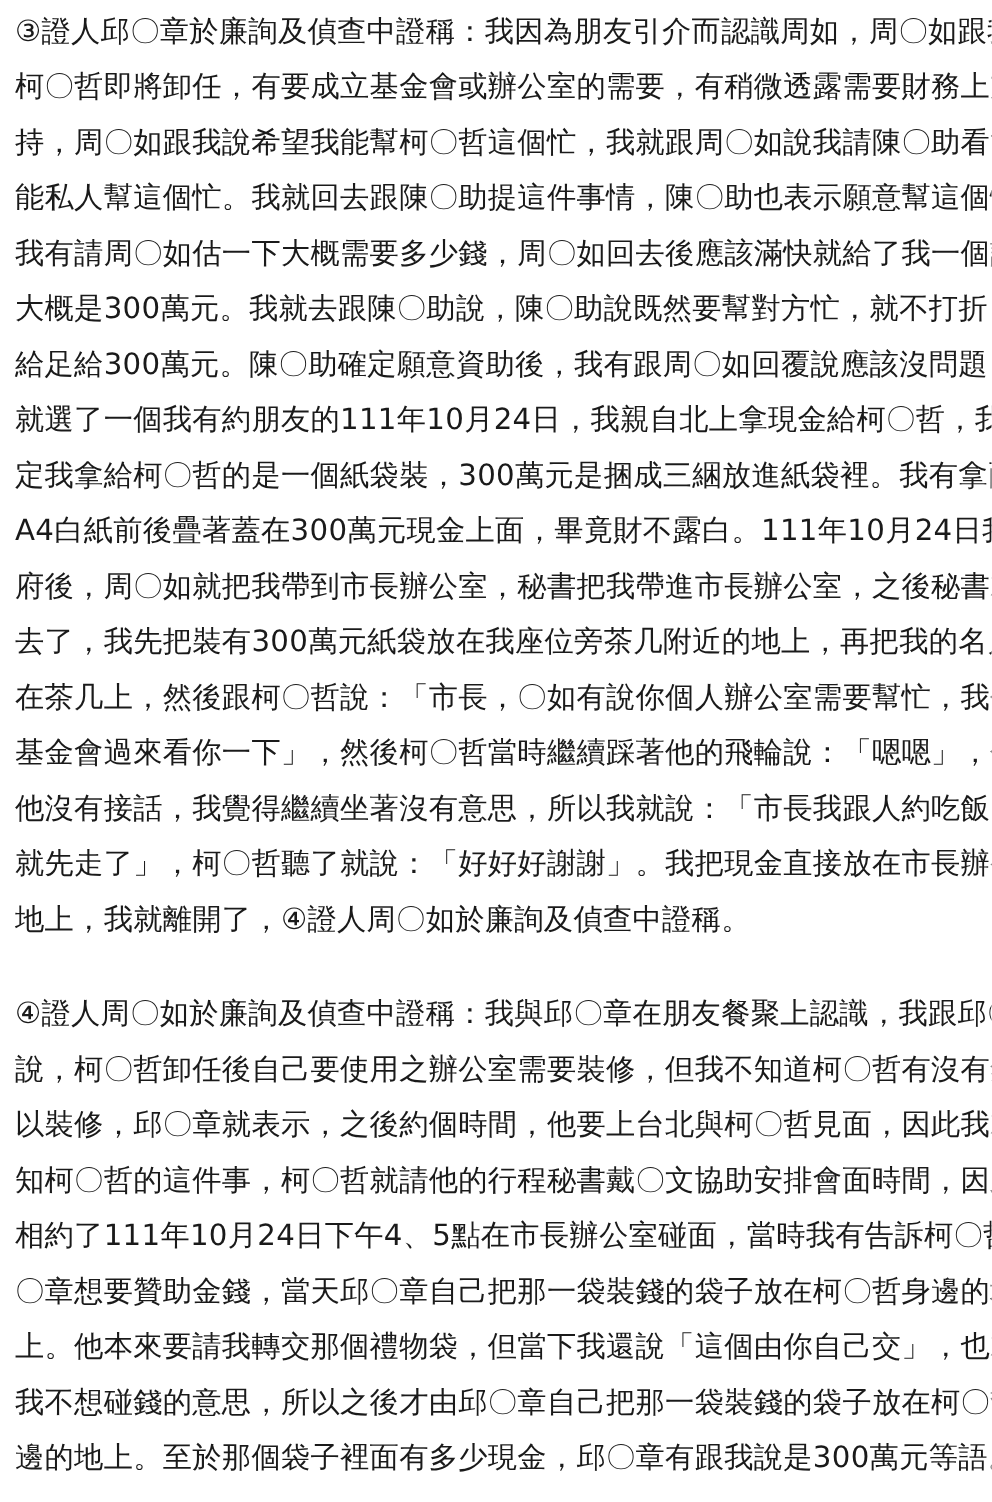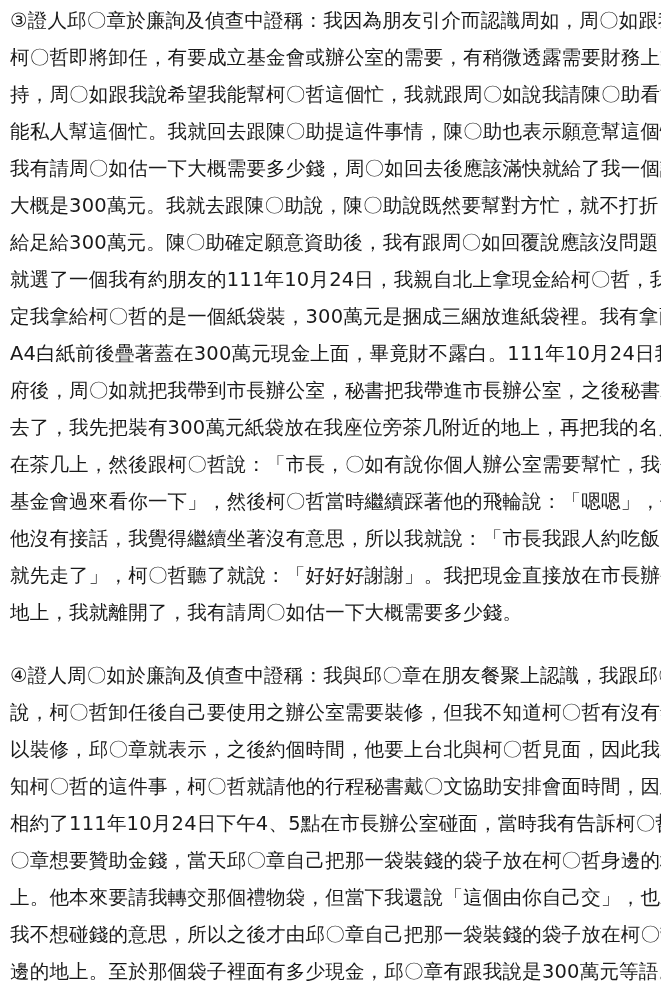--- a/index.html
+++ b/index.html
@@ -51,21 +51,21 @@
     <span class="line">給足給300萬元。陳〇助確定願意資助後，我有跟周〇如回覆說應該沒問題，我</span>
     <span class="line">就選了一個我有約朋友的111年10月24日，我親自北上拿現金給柯〇哲，我能確</span>
     <span class="line">定我拿給柯〇哲的是一個紙袋裝，300萬元是捆成三綑放進紙袋裡。我有拿兩張</span>
     <span class="line">A4白紙前後疊著蓋在300萬元現金上面，畢竟財不露白。111年10月24日我到市</span>
     <span class="line">府後，周〇如就把我帶到市長辦公室，秘書把我帶進市長辦公室，之後秘書就出</span>
     <span class="line">去了，我先把裝有300萬元紙袋放在我座位旁茶几附近的地上，再把我的名片放</span>
     <span class="line">在茶几上，然後跟柯〇哲說：「市長，〇如有說你個人辦公室需要幫忙，我代表</span>
     <span class="line">基金會過來看你一下」，然後柯〇哲當時繼續踩著他的飛輪說：「嗯嗯」，但是</span>
     <span class="line">他沒有接話，我覺得繼續坐著沒有意思，所以我就說：「市長我跟人約吃飯，我</span>
     <span class="line">就先走了」，柯〇哲聽了就說：「好好好謝謝」。我把現金直接放在市長辦公室</span>
-    <span class="line">地上，我就離開了，我有請周〇如估一下大概需要多少錢。</span>
+    <span class="line">地上，我就離開了，④證人周〇如於廉詢及偵查中證稱。</span>
   </p>
 
   <div class="gap"></div>
 
   <p class="para">
     <span class="line">④證人周〇如於廉詢及偵查中證稱：我與邱〇章在朋友餐聚上認識，我跟邱〇章</span>
     <span class="line">說，柯〇哲卸任後自己要使用之辦公室需要裝修，但我不知道柯〇哲有沒有錢可</span>
     <span class="line">以裝修，邱〇章就表示，之後約個時間，他要上台北與柯〇哲見面，因此我就告</span>
     <span class="line">知柯〇哲的這件事，柯〇哲就請他的行程秘書戴〇文協助安排會面時間，因此就</span>
     <span class="line">相約了111年10月24日下午4、5點在市長辦公室碰面，當時我有告訴柯〇哲說邱</span>

